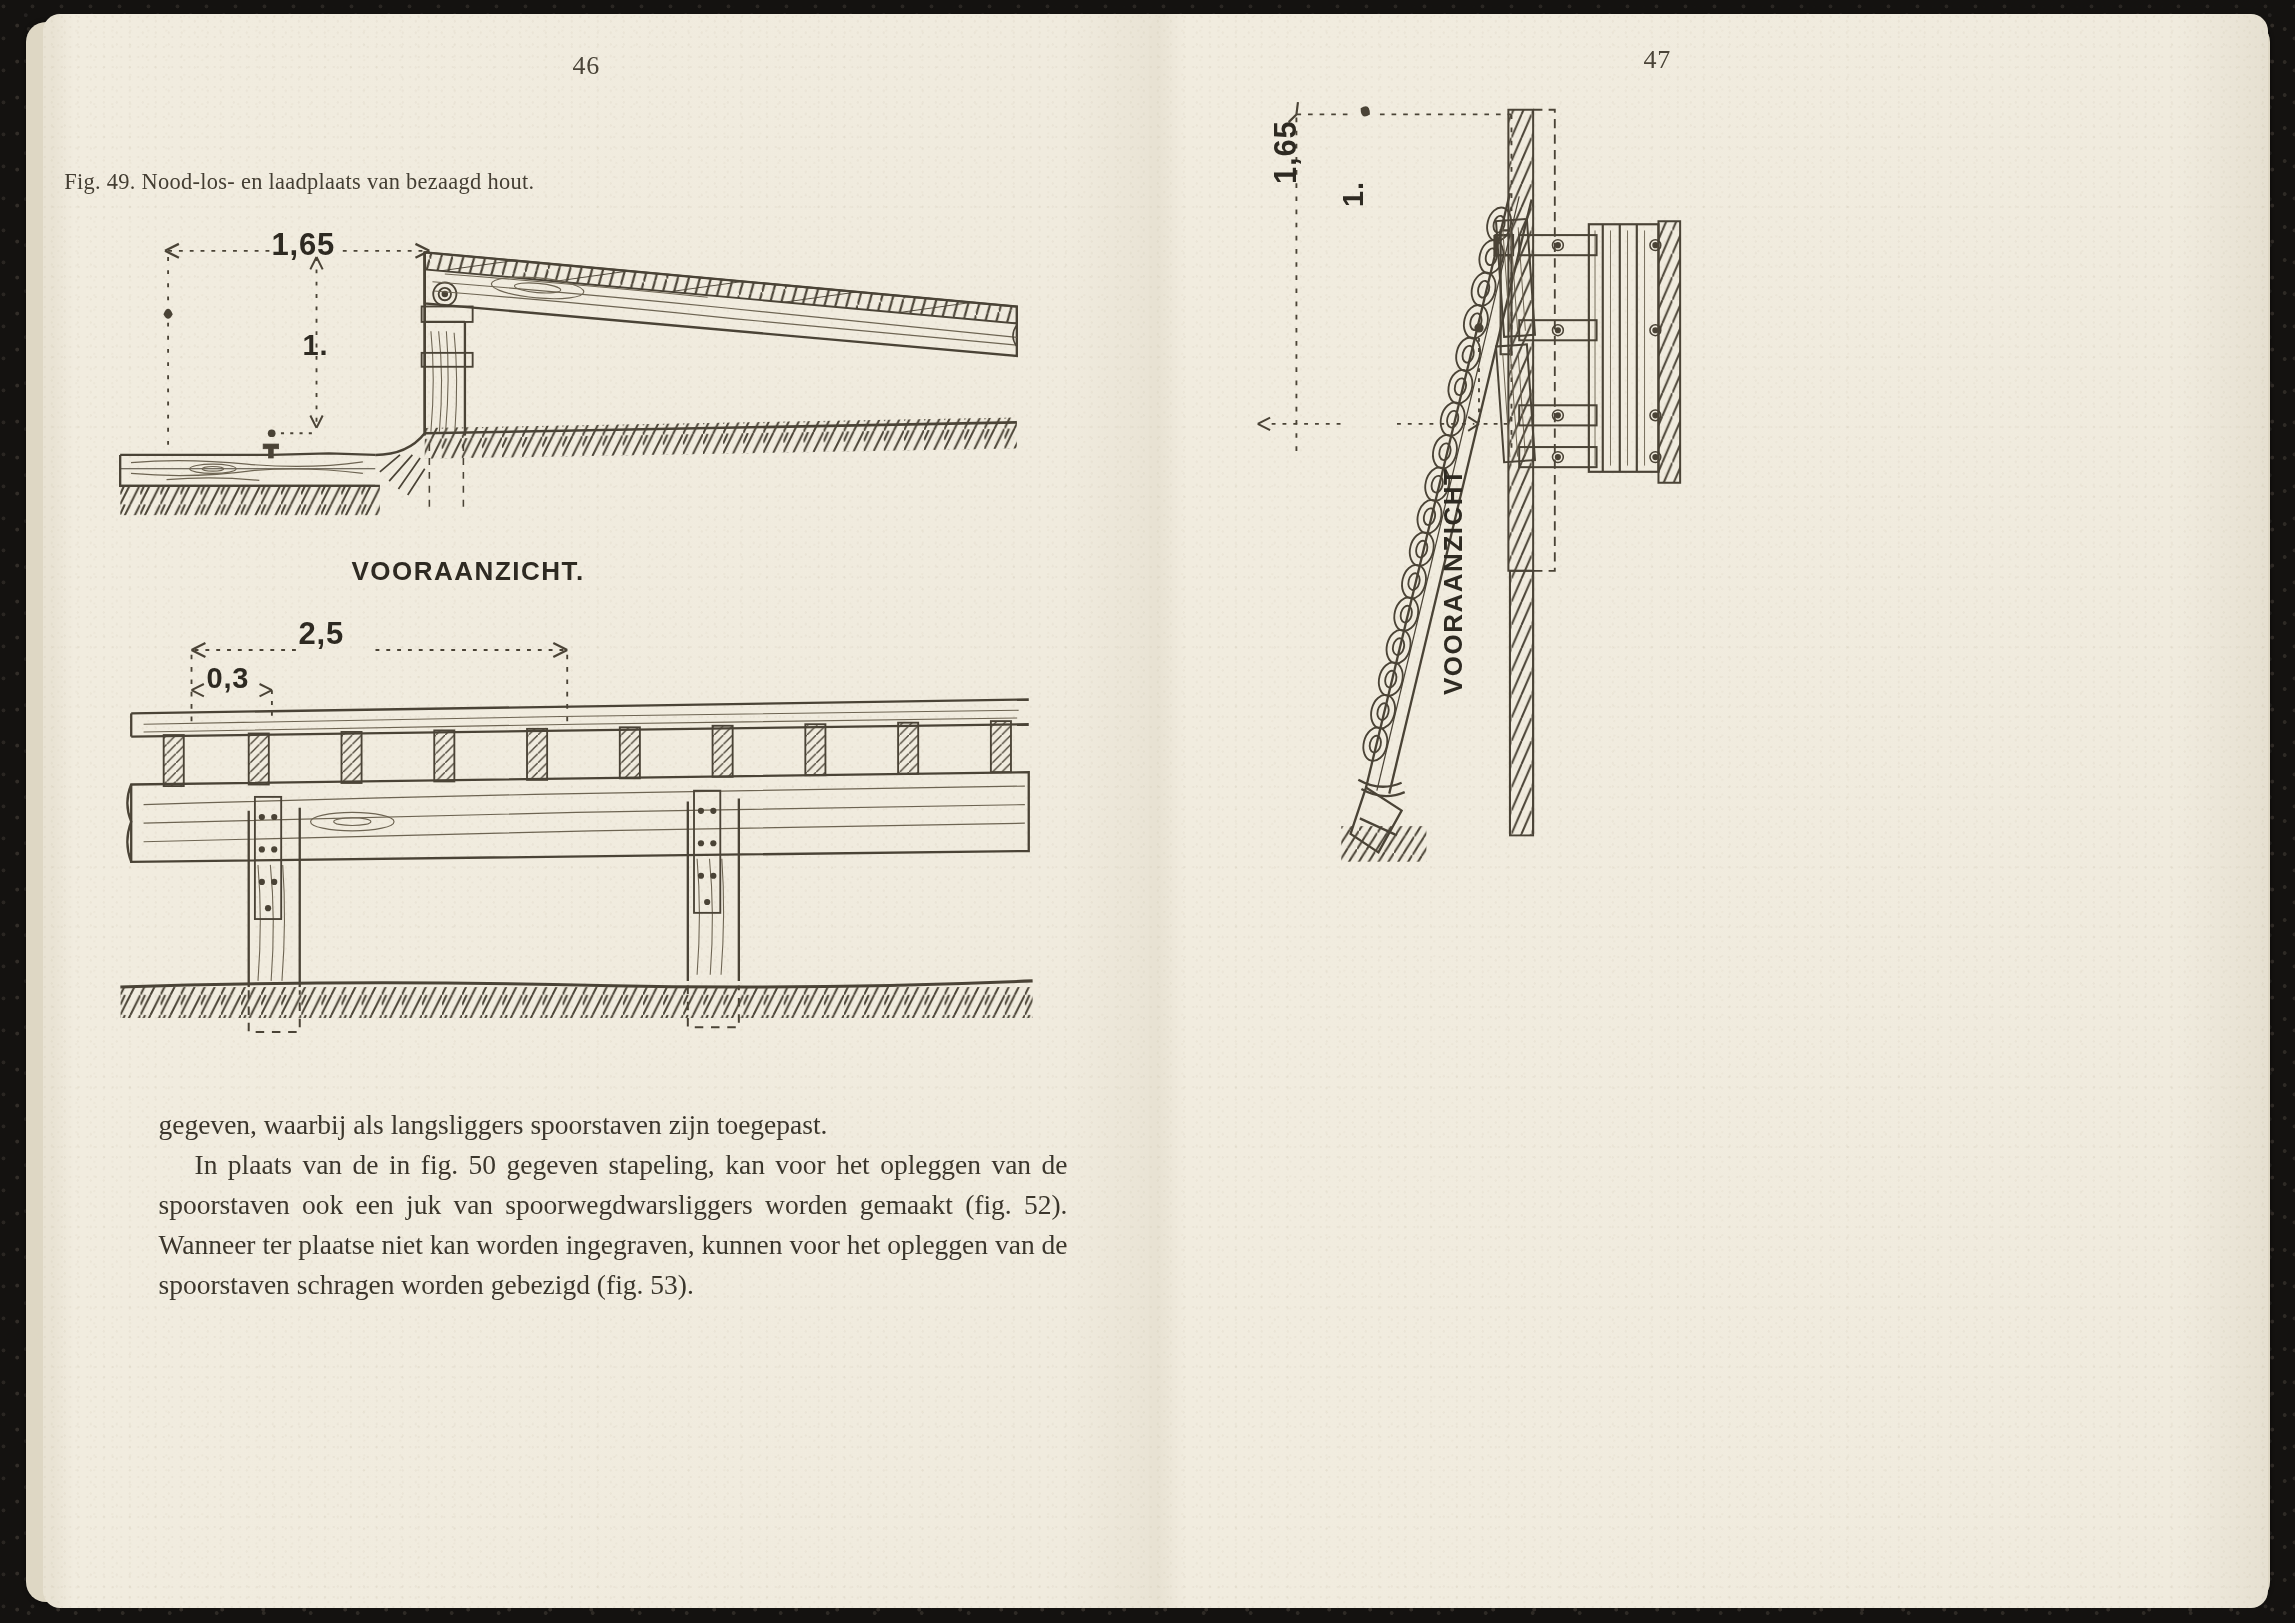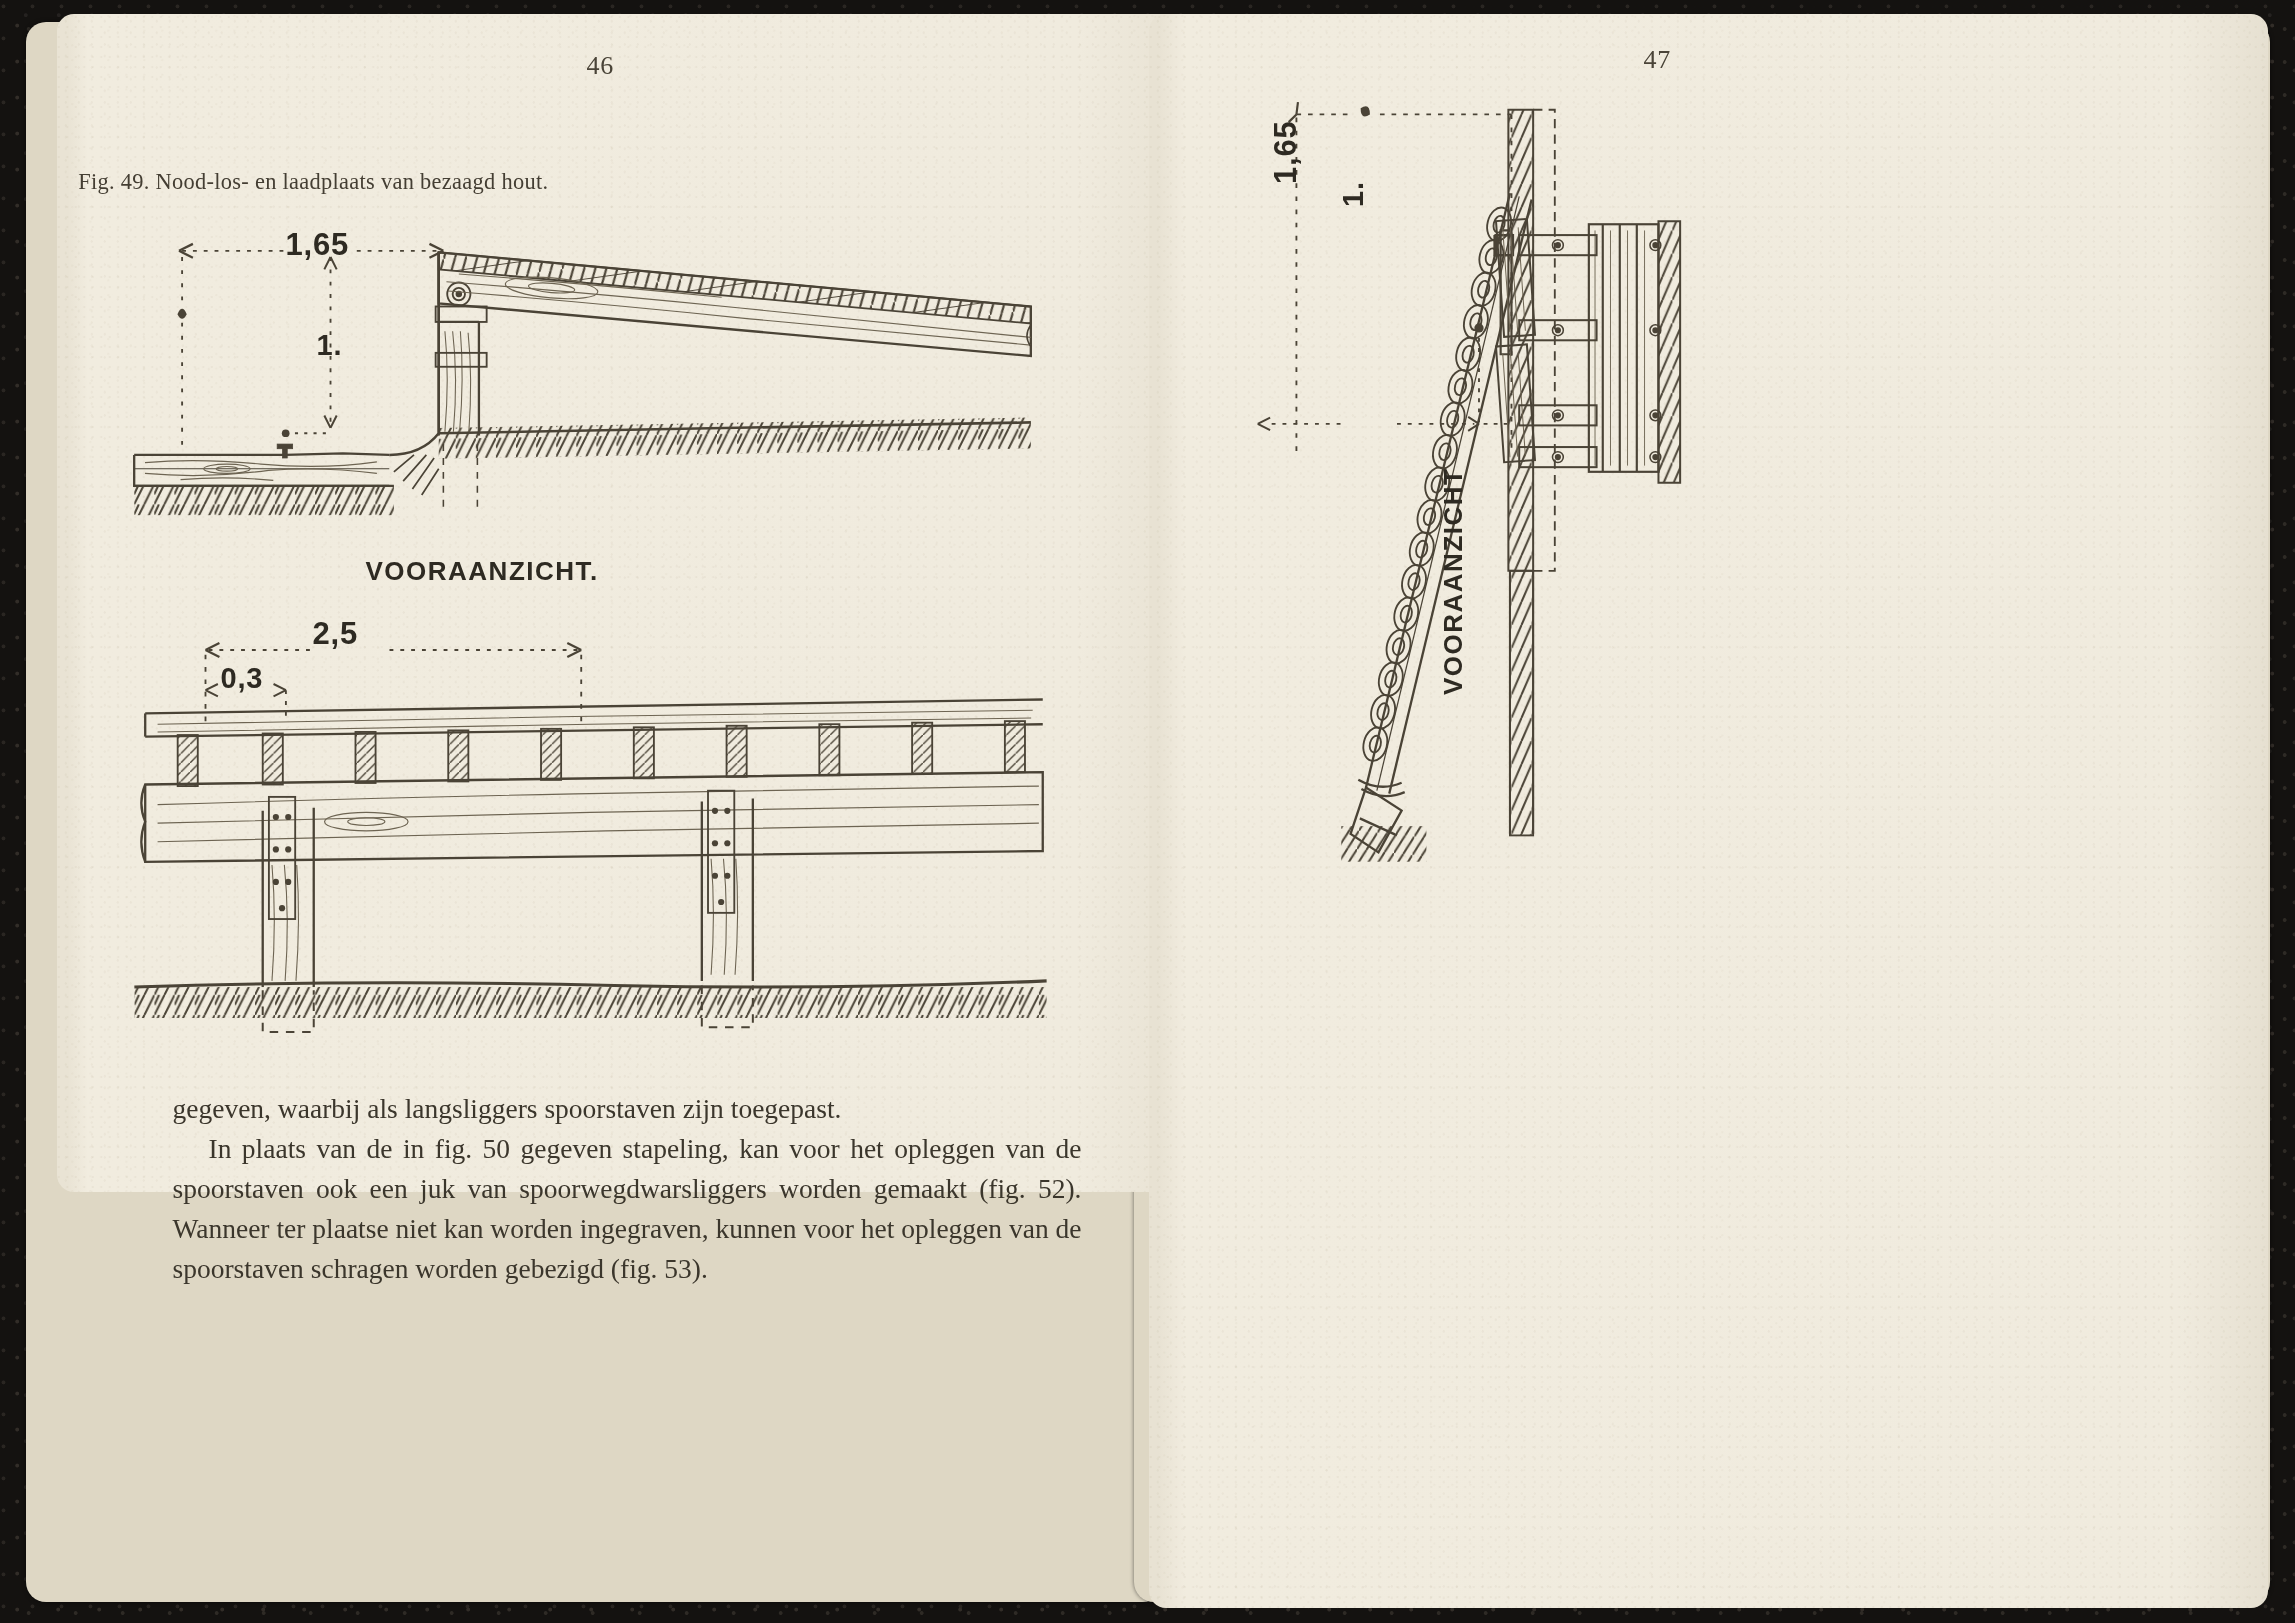--- a/index.html
+++ b/index.html
@@ -35,21 +35,21 @@
   }
   #stack-left{left:0;   top:14px; width:1137px; height:1580px;background:#ded7c4;}
   #stack-right{left:1108px;top:14px; width:1136px; height:1580px;background:#ded7c4;}
 
   .page{
     position:absolute;
     background:#efeade;
     border-radius:17px;
   }
   #page-left{
-    left:31px;top:6.2px;width:1136px;height:1178px;
+    left:17px;top:6.2px;width:1136px;height:1594px;
     background:
       linear-gradient(90deg,#e9e3d4 0 10.8px,#f1ecdf 31px,#f0ebde 90%,#e7e1d2 100%);
   }
   #page-right{
     left:1123px;top:6.2px;width:1119px;height:1594px;
     background:
       linear-gradient(90deg,#e8e2d3 0 9.3px,#f1ecdf 36px,#f0ebde 92%,#e6e0d1 100%);
   }
   
   .grain{
@@ -72,20 +72,21 @@
     font-size:22.4px;color:#443e33;letter-spacing:0.3px;
     white-space:nowrap;
   }
   .bodytext{
     position:absolute;
     font-size:27.5px;
     line-height:40px;
     color:#3b362c;
     text-align:justify;
     text-justify:inter-word;
+    margin-top:16px;
   }
   .bodytext p{margin:0;text-indent:36px;}
   .bodytext p.noindent{text-indent:0;}
   #left-text{left:116px;top:1075px;width:909px;}
   
   .fig{position:absolute;}
   .dimlabel{
     position:absolute;
     font-family:"Liberation Sans", sans-serif;
     font-weight:bold;

